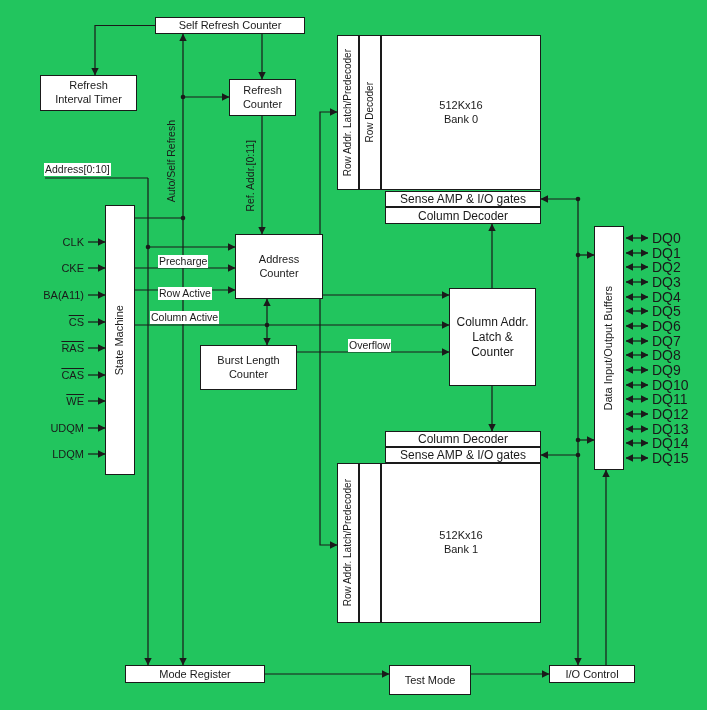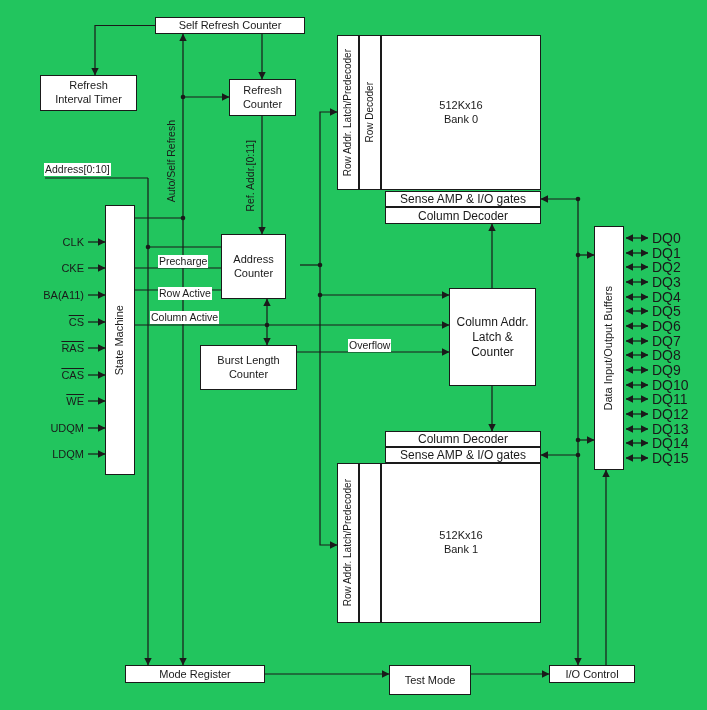--- a/index.html
+++ b/index.html
@@ -140,21 +140,21 @@
 
   <div class="box" style="left:229px;top:79px;width:67px;height:37px">
     <span>Refresh</span>
     <span>Counter</span>
   </div>
 
   <div class="box vert" style="left:105px;top:205px;width:30px;height:270px">
     <span class="vtext">State Machine</span>
   </div>
 
-  <div class="box" style="left:221px;top:234px;width:65px;height:65px">
+  <div class="box" style="left:235px;top:234px;width:88px;height:65px">
     <span>Address</span>
     <span>Counter</span>
   </div>
 
   <div class="box" style="left:200px;top:345px;width:97px;height:45px">
     <span>Burst Length</span>
     <span>Counter</span>
   </div>
 
   <div class="box vert tiny" style="left:337px;top:35px;width:22px;height:155px">

